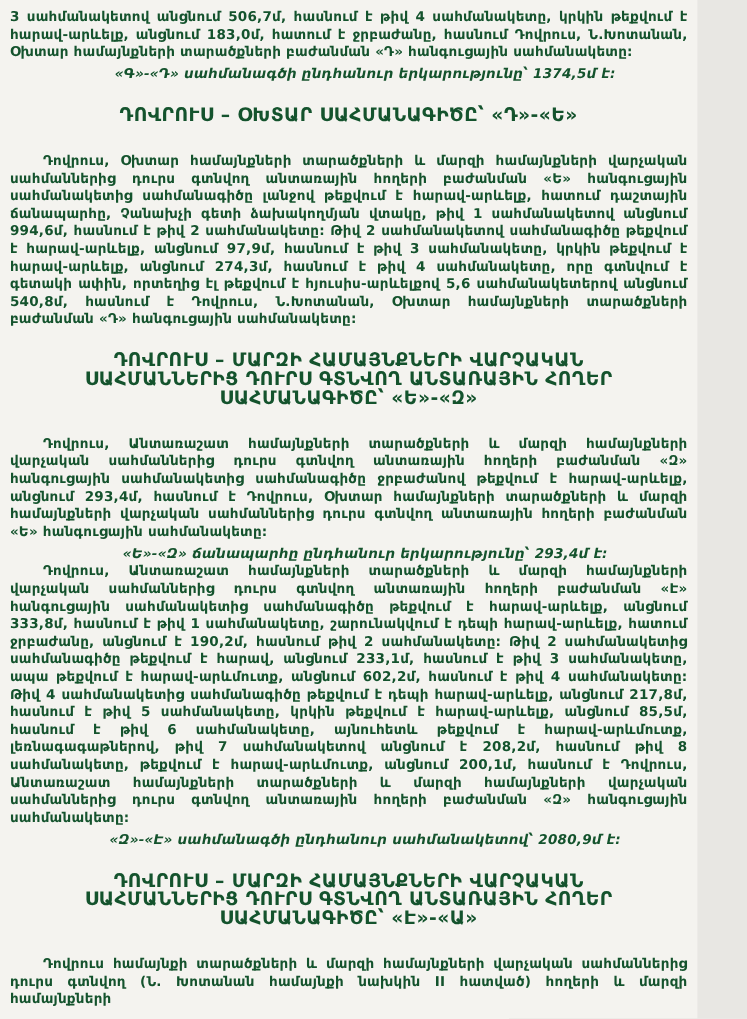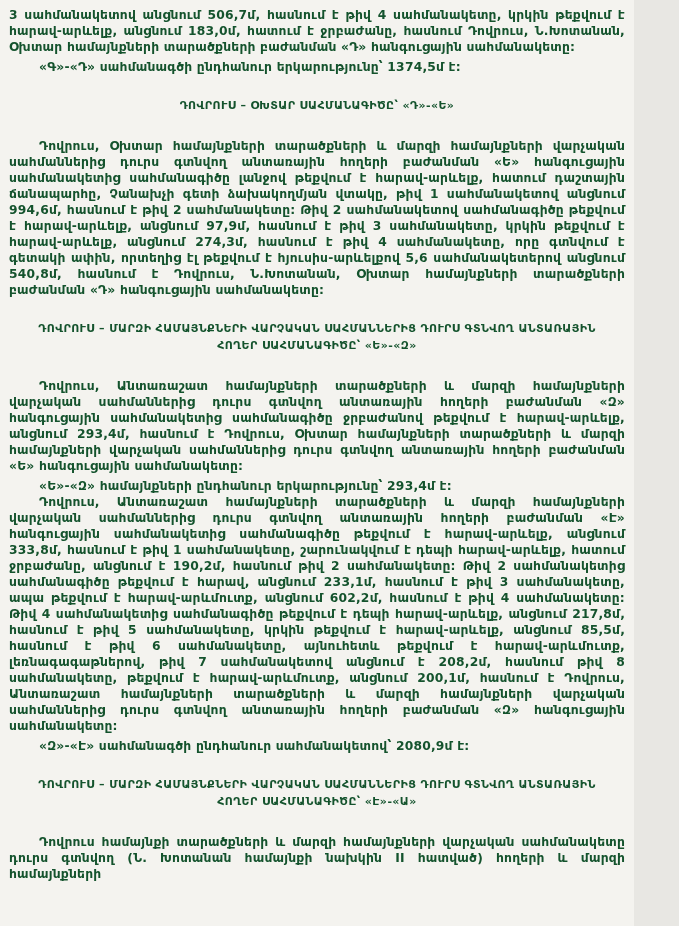--- a/index.html
+++ b/index.html
@@ -27,46 +27,47 @@
   .para {
     margin: 0;
     text-align: justify;
     text-indent: 30px;
   }
   .para.no-indent {
     text-indent: 0;
   }
   .length-line {
     margin: 4px 0 0 0;
-    text-align: left;
+    text-align: center;
     text-indent: 30px;
+    font-style: italic;
   }
   .heading {
     margin: 22px 28px 24px 28px;
-    font-size: 11px;
+    font-size: 17px;
     line-height: 17px;
     letter-spacing: 0.4px;
     text-align: center;
     font-weight: 700;
   }
 </style>
 </head>
 <body>
 
 <div class="page">
 
   <p class="para no-indent">3 սահմանակետով անցնում 506,7մ, հասնում է թիվ 4 սահմանակետը, կրկին թեքվում է հարավ-արևելք, անցնում 183,0մ, հատում է ջրբաժանը, հասնում Դովրուս, Ն.Խոտանան, Օխտար համայնքների տարածքների բաժանման «Դ» հանգուցային սահմանակետը:</p>
   <p class="length-line">«Գ»-«Դ» սահմանագծի ընդհանուր երկարությունը՝  1374,5մ է:</p>
 
   <h2 class="heading">ԴՈՎՐՈՒՍ – ՕԽՏԱՐ  ՍԱՀՄԱՆԱԳԻԾԸ՝  «Դ»-«Ե»</h2>
   <p class="para">Դովրուս, Օխտար համայնքների տարածքների և մարզի համայնքների վարչական սահմաններից դուրս գտնվող անտառային հողերի բաժանման «Ե» հանգուցային սահմանակետից սահմանագիծը լանջով թեքվում է հարավ-արևելք, հատում դաշտային ճանապարհը, Չանախչի գետի ձախակողմյան վտակը, թիվ 1 սահմանակետով անցնում 994,6մ, հասնում է թիվ 2 սահմանակետը: Թիվ 2 սահմանակետով սահմանագիծը թեքվում է հարավ-արևելք, անցնում 97,9մ, հասնում է թիվ 3 սահմանակետը, կրկին թեքվում է հարավ-արևելք, անցնում 274,3մ, հասնում է թիվ 4 սահմանակետը, որը գտնվում է գետակի ափին, որտեղից էլ թեքվում է հյուսիս-արևելքով 5,6 սահմանակետերով անցնում 540,8մ, հասնում է Դովրուս, Ն.Խոտանան, Օխտար համայնքների տարածքների բաժանման «Դ» հանգուցային սահմանակետը:</p>
 
   <h2 class="heading">ԴՈՎՐՈՒՍ – ՄԱՐԶԻ ՀԱՄԱՅՆՔՆԵՐԻ ՎԱՐՉԱԿԱՆ ՍԱՀՄԱՆՆԵՐԻՑ ԴՈՒՐՍ ԳՏՆՎՈՂ ԱՆՏԱՌԱՅԻՆ ՀՈՂԵՐ ՍԱՀՄԱՆԱԳԻԾԸ՝ «Ե»-«Զ»</h2>
   <p class="para">Դովրուս, Անտառաշատ համայնքների տարածքների և մարզի համայնքների վարչական սահմաններից դուրս գտնվող անտառային հողերի բաժանման «Զ» հանգուցային սահմանակետից սահմանագիծը ջրբաժանով թեքվում է հարավ-արևելք, անցնում 293,4մ, հասնում է Դովրուս, Օխտար համայնքների տարածքների և մարզի համայնքների վարչական սահմաններից դուրս գտնվող անտառային հողերի բաժանման «Ե» հանգուցային սահմանակետը:</p>
-  <p class="length-line">«Ե»-«Զ» համայնքների ընդհանուր երկարությունը՝  293,4մ է:</p>
+  <p class="length-line">«Ե»-«Զ» ճանապարհը ընդհանուր երկարությունը՝  293,4մ է:</p>
 
   <p class="para">Դովրուս, Անտառաշատ համայնքների տարածքների և մարզի համայնքների վարչական սահմաններից դուրս գտնվող անտառային հողերի բաժանման «Է» հանգուցային սահմանակետից սահմանագիծը թեքվում է հարավ-արևելք, անցնում 333,8մ, հասնում է թիվ 1 սահմանակետը, շարունակվում է դեպի հարավ-արևելք, հատում ջրբաժանը, անցնում է 190,2մ, հասնում թիվ 2 սահմանակետը: Թիվ 2 սահմանակետից սահմանագիծը թեքվում է հարավ, անցնում 233,1մ, հասնում է թիվ 3 սահմանակետը, ապա թեքվում է հարավ-արևմուտք, անցնում 602,2մ, հասնում է թիվ 4 սահմանակետը: Թիվ 4 սահմանակետից սահմանագիծը թեքվում է դեպի հարավ-արևելք, անցնում 217,8մ, հասնում է թիվ 5 սահմանակետը, կրկին թեքվում է հարավ-արևելք, անցնում 85,5մ, հասնում է թիվ 6 սահմանակետը, այնուհետև թեքվում է հարավ-արևմուտք, լեռնագագաթներով, թիվ 7 սահմանակետով անցնում է 208,2մ, հասնում թիվ 8 սահմանակետը, թեքվում է հարավ-արևմուտք, անցնում 200,1մ, հասնում է Դովրուս, Անտառաշատ համայնքների տարածքների և մարզի համայնքների վարչական սահմաններից դուրս գտնվող անտառային հողերի բաժանման «Զ» հանգուցային սահմանակետը:</p>
   <p class="length-line">«Զ»-«Է» սահմանագծի ընդհանուր սահմանակետով՝  2080,9մ է:</p>
 
   <h2 class="heading">ԴՈՎՐՈՒՍ – ՄԱՐԶԻ ՀԱՄԱՅՆՔՆԵՐԻ ՎԱՐՉԱԿԱՆ ՍԱՀՄԱՆՆԵՐԻՑ ԴՈՒՐՍ ԳՏՆՎՈՂ ԱՆՏԱՌԱՅԻՆ ՀՈՂԵՐ ՍԱՀՄԱՆԱԳԻԾԸ՝ «Է»-«Ա»</h2>
-  <p class="para">Դովրուս համայնքի տարածքների և մարզի համայնքների վարչական սահմանակետը դուրս գտնվող (Ն. Խոտանան համայնքի նախկին II հատված) հողերի և մարզի համայնքների</p>
+  <p class="para">Դովրուս համայնքի տարածքների և մարզի համայնքների վարչական սահմաններից դուրս գտնվող (Ն. Խոտանան համայնքի նախկին II հատված) հողերի և մարզի համայնքների</p>
 
 </div>
 
 </body></html>

